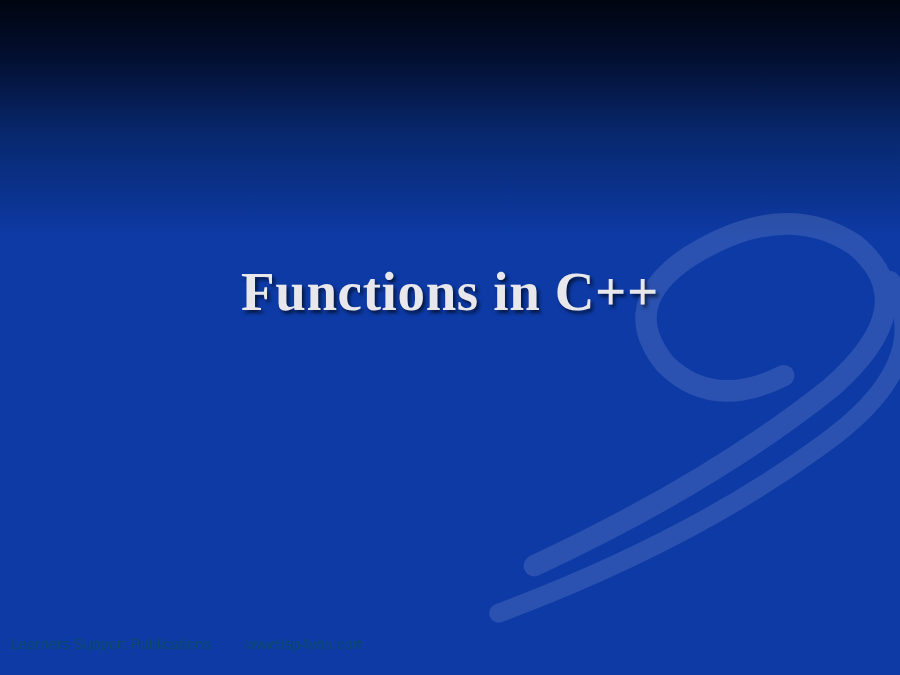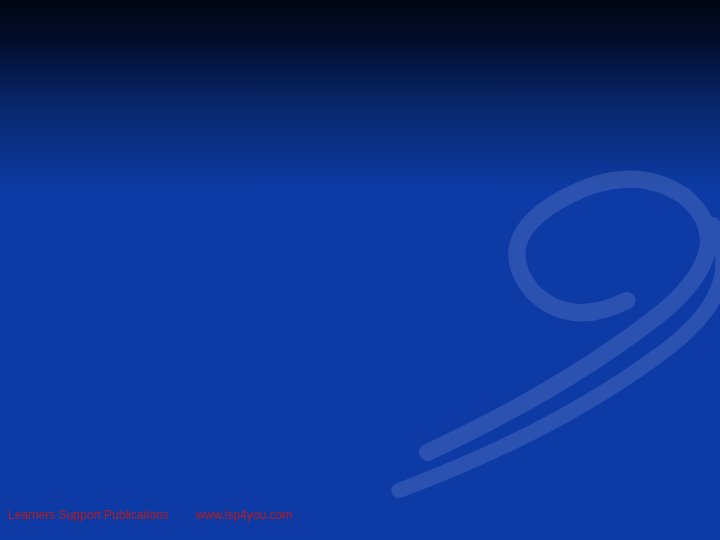--- a/index.html
+++ b/index.html
@@ -29,21 +29,21 @@
       color: #e8e8ec;
       font-size: 44px;
       font-weight: bold;
       text-shadow: 2px 2px 3px rgba(0,0,0,0.6);
       letter-spacing: 0.5px;
     }
     .footer {
       position: absolute;
       bottom: 18px;
       left: 8px;
-      color: #b91c1c;
+      color: #0c4a6e;
       font-family: Arial, sans-serif;
       font-size: 12px;
       font-weight: normal;
     }
     .footer-publisher {
       margin-right: 24px;
     }
     .swirl {
       position: absolute;
       right: -40px;
@@ -56,18 +56,19 @@
   </style>
 </head>
 <body>
 
 <div class="slide">
   <svg class="swirl" viewBox="0 0 400 400">
     <path d="M 50 350 Q 200 280 300 200 Q 380 130 320 80 Q 260 40 180 90 Q 120 130 160 180 Q 200 220 260 190" stroke="#ffffff" stroke-width="18" fill="none" stroke-linecap="round"></path>
     <path d="M 20 390 Q 180 330 290 250 Q 390 180 350 110" stroke="#ffffff" stroke-width="16" fill="none" stroke-linecap="round"></path>
   </svg>
 
+  <h1 class="title">Functions in C++</h1>
 
   <div class="footer">
     <span class="footer-publisher">Learners Support Publications</span>
     <span>www.lsp4you.com</span>
   </div>
 </div>
 
 </body></html>

